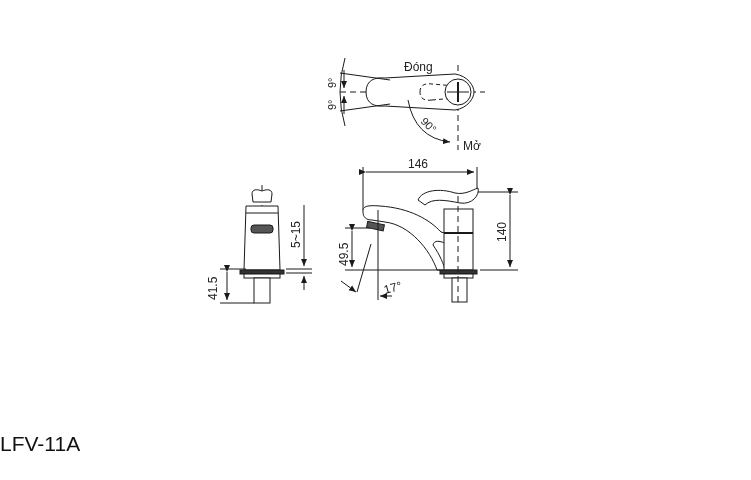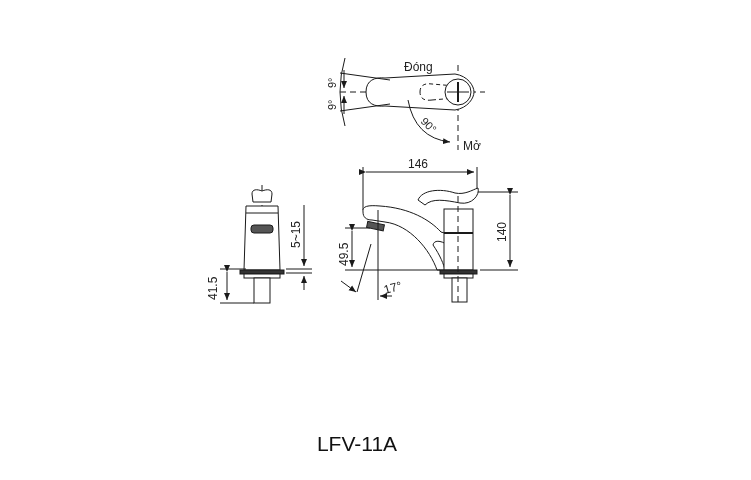--- a/index.html
+++ b/index.html
@@ -1,20 +1,20 @@
 <!DOCTYPE html>
 <html><head>
 <meta charset="utf-8">
 <style>
   html, body { margin: 0; padding: 0; background: #ffffff; }
   body { width: 751px; height: 480px; position: relative; overflow: hidden;
          font-family: "Liberation Sans", sans-serif; }
   svg { position: absolute; left: 0; top: 0; }
   .lbl { font-family: "Liberation Sans", sans-serif; fill: #222; }
-  .model { position: absolute; left: 0; width: 714px; top: 432px; text-align: center;
+  .model { position: absolute; left: 0; width: 714px; top: 432px; 
            font-size: 21px; color: #111; font-family: "Liberation Sans", sans-serif; }
 </style>
 </head>
 <body>
 
 <svg width="751" height="480" viewBox="0 0 751 480">
   <defs>
     <marker id="arr" markerWidth="8" markerHeight="8" refX="7" refY="4" orient="auto">
       <path d="M0,1 L7,4 L0,7 z" fill="#1a1a1a"></path>
     </marker>

